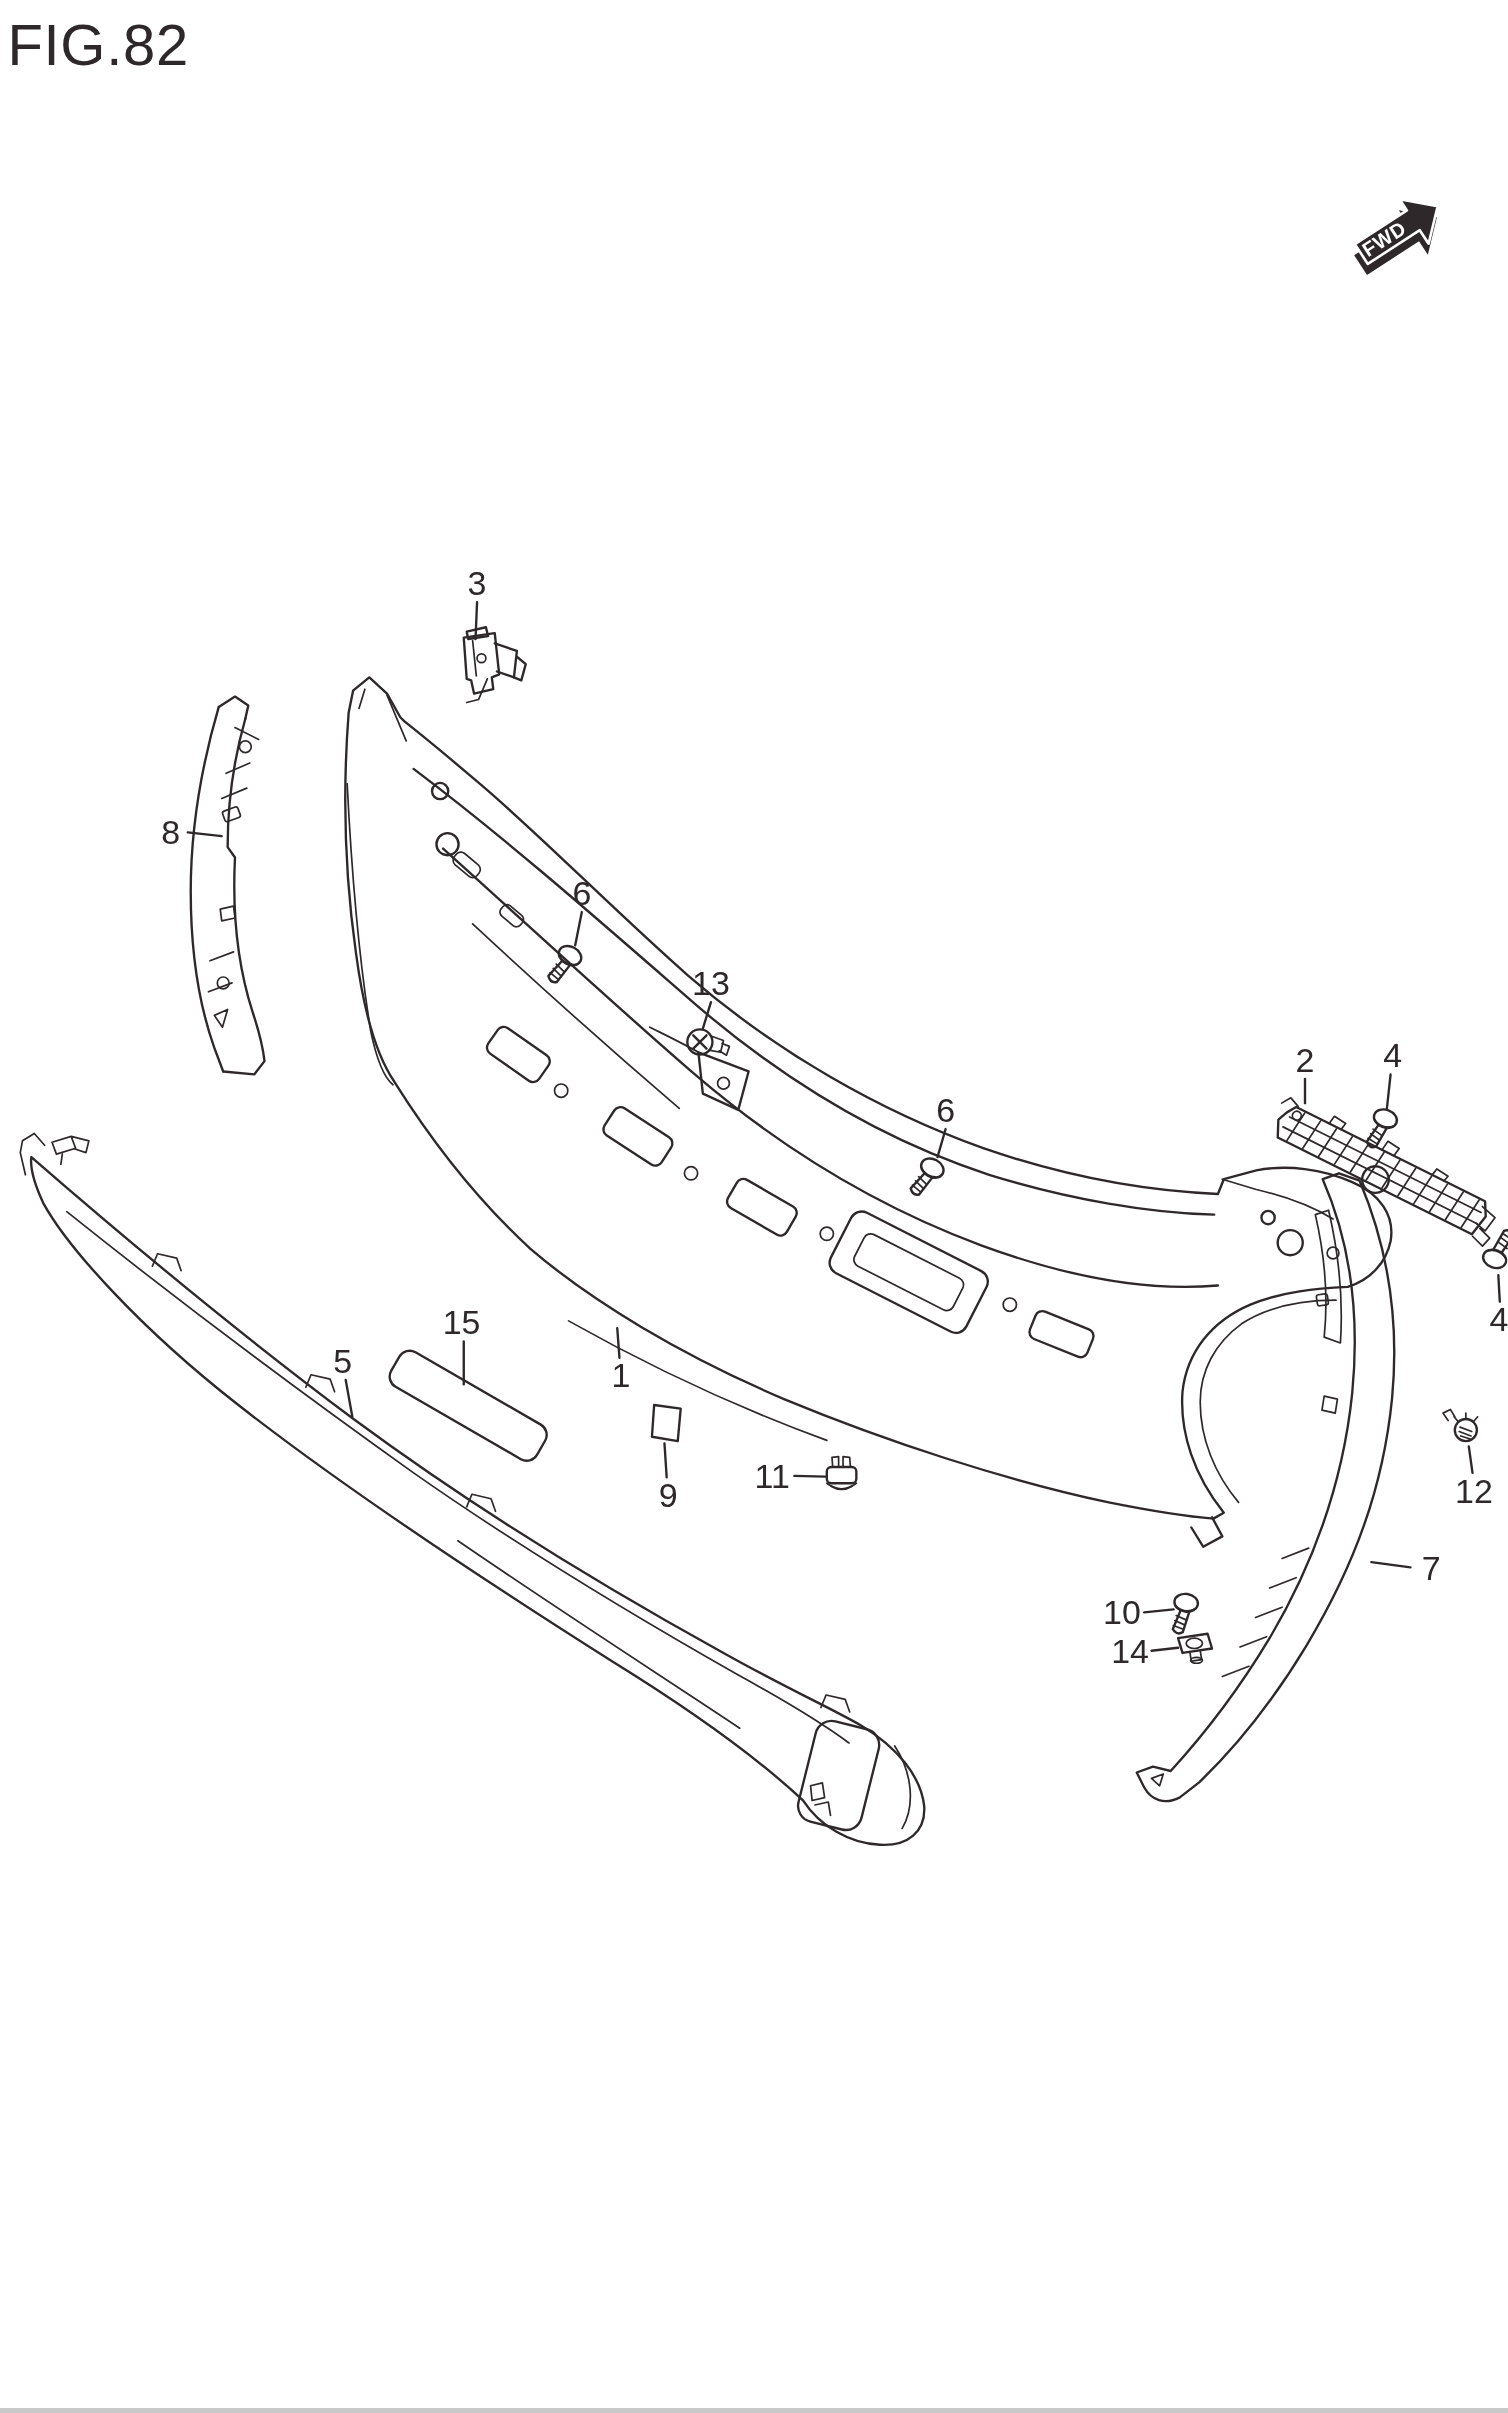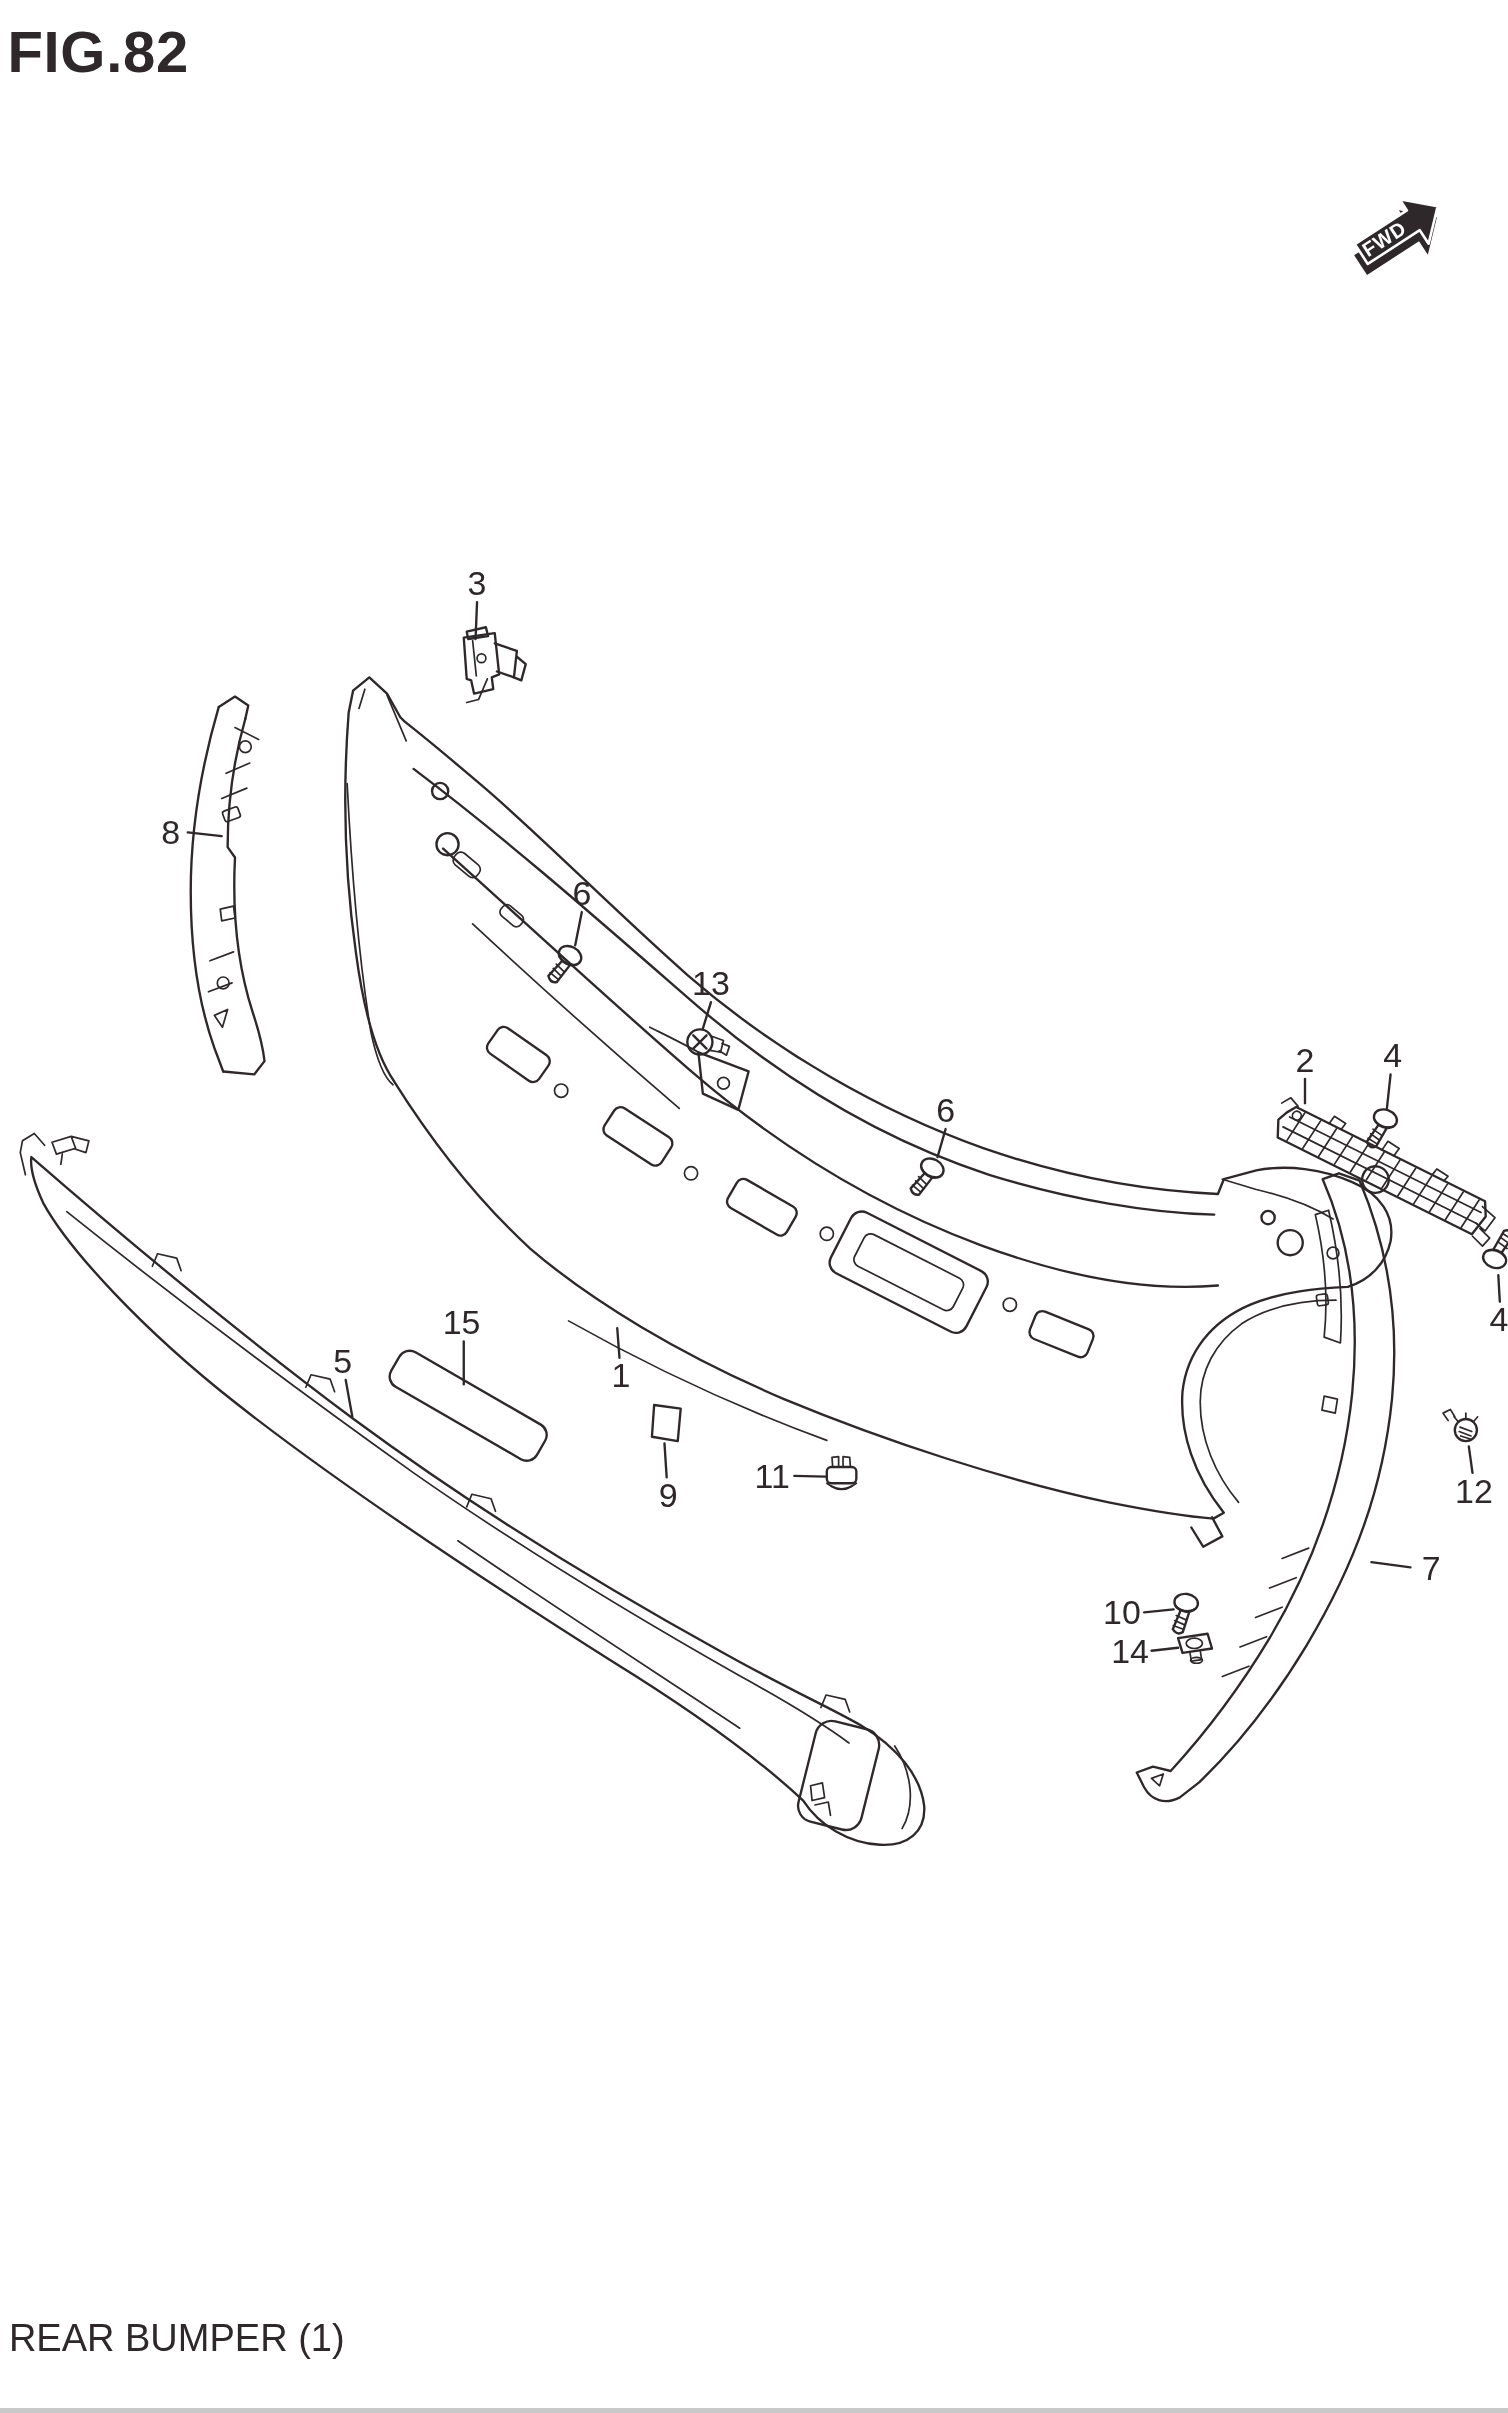--- a/index.html
+++ b/index.html
@@ -2,22 +2,22 @@
 <html style="font-size:11.8px"><head>
 <meta charset="utf-8">
 <style>
   :root{ --line:#2e282a; }
   html,body{ margin:0; padding:0; }
   body{
     width:1509px; height:2413px; position:relative; background:#ffffff;
     font-family:"Liberation Sans", sans-serif; overflow:hidden;
   }
   .figure-label{
-    position:absolute; left:7.4px; top:18px;
-    font-size:58px; color:var(--line); letter-spacing:0.7px; white-space:nowrap;font-weight:bold;
+    position:absolute; left:7.4px; top:11px;
+    font-size:58px; color:var(--line); letter-spacing:0.7px; white-space:nowrap;
   }
   .footer{ position:absolute; left:8.9px; top:2315px; color:var(--line); }
   .footer div{ font-size:38px; line-height:46px; white-space:nowrap; }
   .bottom-rule{ position:absolute; left:0; top:2408px; width:1509px; height:5.2px; background:#c9c9c9; }
   svg.diagram{ position:absolute; left:0; top:0; width:1509px; height:2413px; }
   .lineart path, .lineart circle, .lineart ellipse, .lineart rect, .lineart line{
     stroke:var(--line); fill:none; stroke-width:3.2; stroke-linecap:round; stroke-linejoin:round;
   }
   .lineart .thin{ stroke-width:2.3; }
   .leader{ stroke:var(--line); stroke-width:3.6; fill:none; stroke-linecap:round; }
@@ -230,16 +230,15 @@
         <text x="1531" y="2238" class="callout-text" text-anchor="middle" dominant-baseline="central">14</text>
         <line x1="1995" y1="1996" x2="1990" y2="1960" class="leader"></line>
         <text x="1997" y="2020" class="callout-text" text-anchor="middle" dominant-baseline="central">12</text>
         <line x1="1911" y1="2124" x2="1858" y2="2117" class="leader"></line>
         <text x="1939" y="2125" class="callout-text" text-anchor="middle" dominant-baseline="central">7</text>
       </g>
   </g>
 </svg>
 
 <div class="footer">
-  <div>REAR BUMPER (1)</div>
 </div>
 <div class="bottom-rule"></div>
 
 
 </body></html>

